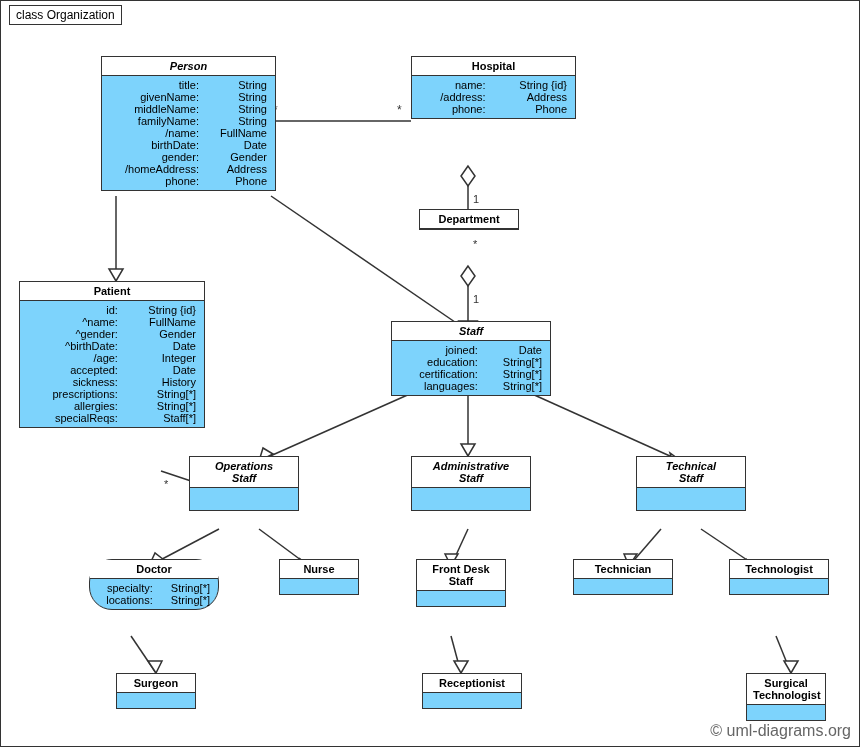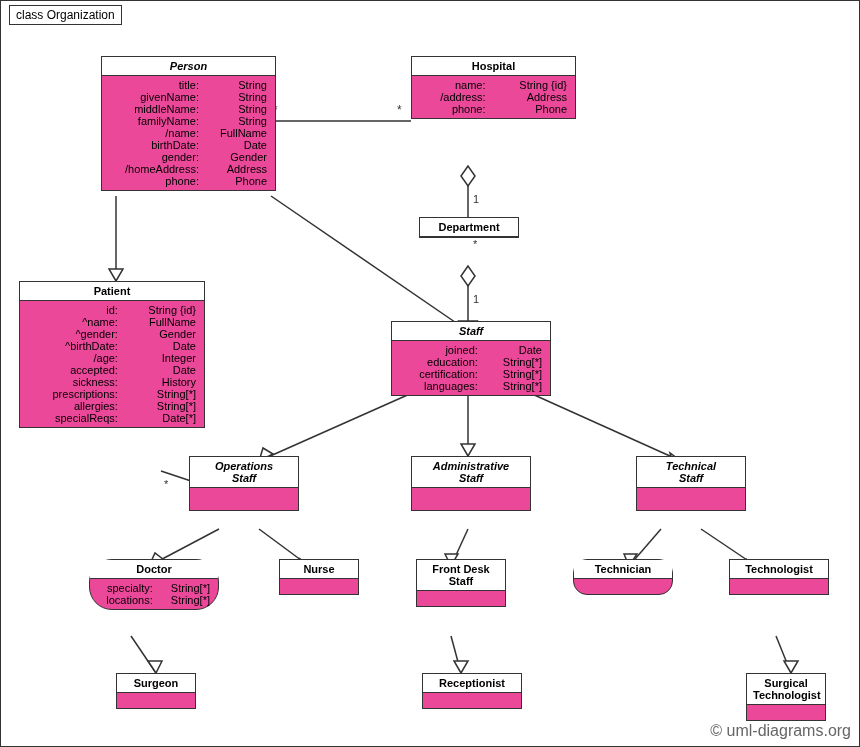--- a/index.html
+++ b/index.html
@@ -24,21 +24,21 @@
       top: 4px;
       left: 8px;
       border: 1px solid #333;
       padding: 2px 6px;
       font-size: 12px;
       background: #fff;
     }
     .uml-class {
       position: absolute;
       border: 1.5px solid #333;
-      background: #ec4899;
+      background: #7dd3fc;
       text-align: center;
     }
     .uml-class-title {
       border-bottom: 1.5px solid #333;
       padding: 3px 6px;
       font-weight: bold;
       font-style: italic;
       text-align: center;
       background: #fff;
     }
@@ -252,28 +252,28 @@
         <tr>
               <td>prescriptions:</td>
               <td class="type">String[*]</td>
             </tr>
         <tr>
               <td>allergies:</td>
               <td class="type">String[*]</td>
             </tr>
         <tr>
               <td>specialReqs:</td>
-              <td class="type">Date[*]</td>
-            </tr>
-      </tbody>
-        </table>
-    </div>
-  </div>
-
-  <div class="uml-class" style="left:418px; top:216px; width:100px;">
+              <td class="type">Staff[*]</td>
+            </tr>
+      </tbody>
+        </table>
+    </div>
+  </div>
+
+  <div class="uml-class" style="left:418px; top:208px; width:100px;">
     <div class="uml-class-title non-italic">Department</div>
   </div>
 
   <div class="uml-class" style="left:390px; top:320px; width:160px;">
     <div class="uml-class-title">Staff</div>
     <div class="uml-class-body">
       <table>
         <tbody>
             <tr>
               <td>joined:</td>
@@ -327,21 +327,21 @@
   </div>
 
   <div class="uml-class" style="left:278px; top:558px; width:80px; min-height:36px;">
     <div class="uml-class-title non-italic">Nurse</div>
   </div>
 
   <div class="uml-class" style="left:415px; top:558px; width:90px; min-height:48px;">
     <div class="uml-class-title non-italic">Front Desk<br>Staff</div>
   </div>
 
-  <div class="uml-class" style="left:572px; top:558px; width:100px; min-height:36px;border-radius:14px;">
+  <div class="uml-class" style="left:572px; top:558px; width:100px; min-height:36px;">
     <div class="uml-class-title non-italic">Technician</div>
   </div>
 
   <div class="uml-class" style="left:728px; top:558px; width:100px; min-height:36px;">
     <div class="uml-class-title non-italic">Technologist</div>
   </div>
 
   <div class="uml-class" style="left:115px; top:672px; width:80px; min-height:36px;">
     <div class="uml-class-title non-italic">Surgeon</div>
   </div>

